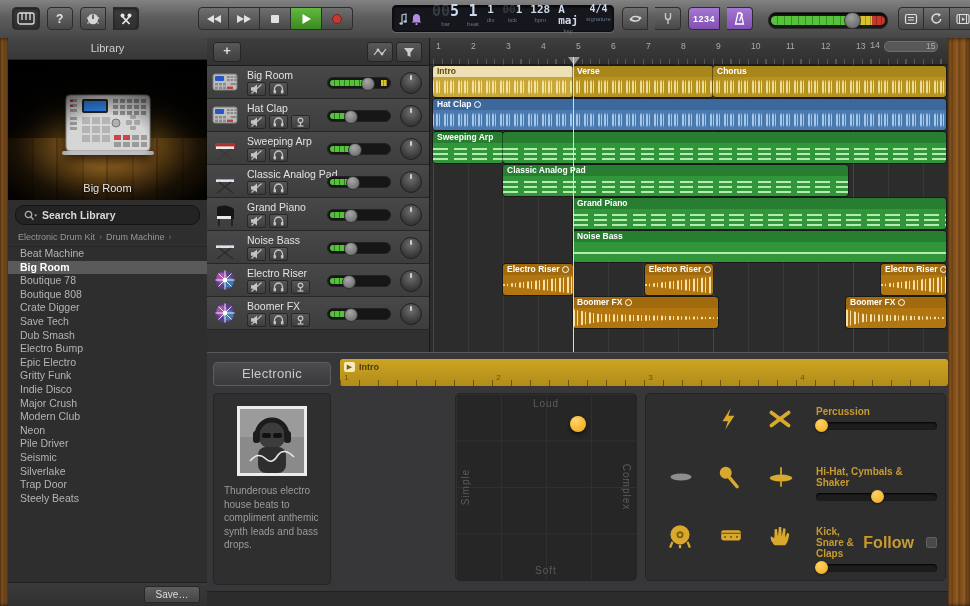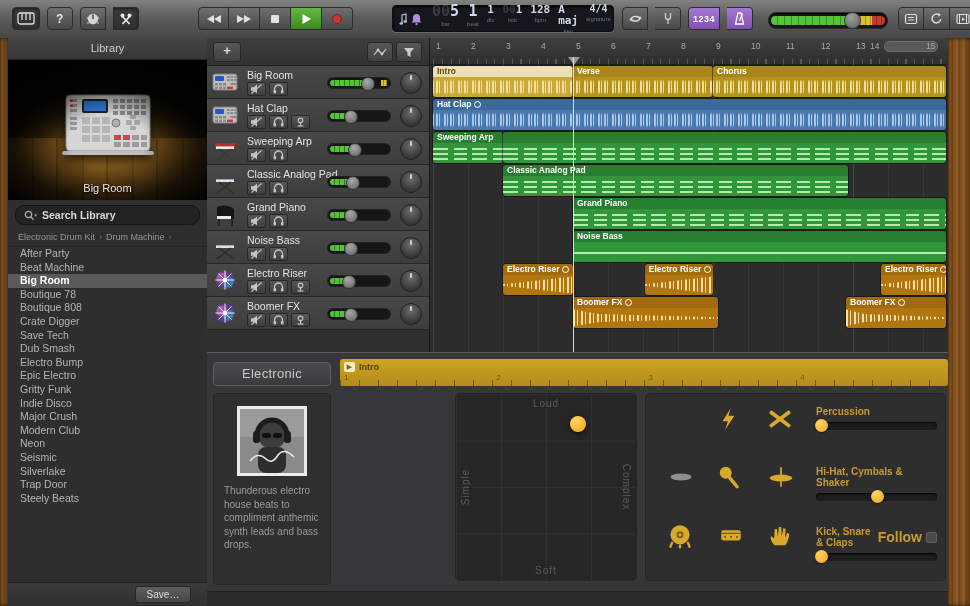--- a/index.html
+++ b/index.html
@@ -74,21 +74,21 @@
   #hero-caption{position:absolute;left:0;right:0;bottom:6px;text-align:center;font-size:11px;
      color:#e6e6e6;text-shadow:0 1px 2px #000;}
   #lib-search{margin:5px 7px;height:18px;background:#232323;border:1px solid #141414;border-radius:9px;
      display:flex;align-items:center;padding:0 8px;gap:5px;color:#d8d8d8;font-size:10.5px;font-weight:bold;}
   #lib-breadcrumb{padding:2px 10px 4px;font-size:9px;color:#969696;border-bottom:1px solid #262626;}
   #lib-breadcrumb .sep{margin:0 4px;color:#6f6f6f;}
   #lib-list{flex:0 0 auto;}
   .lib-item{height:13.6px;line-height:13.6px;padding:0 12px;font-size:10.5px;color:#b4b4b4;cursor:default;}
   .lib-item.sel{background:#5a5a5a;color:#fff;font-weight:bold;}
   #lib-footer{margin-top:auto;height:23px;background:linear-gradient(#3a3a3a,#303030);
-     border-top:1px solid #1f1f1f;display:flex;align-items:center;justify-content:flex-end;padding:0 16px;}
+     border-top:1px solid #1f1f1f;display:flex;align-items:center;justify-content:flex-end;padding:0 7px;}
   #save-btn{width:54px;height:15px;font-size:10px;color:#ddd;text-align:center;line-height:15px;
      background:linear-gradient(#5e5e5e,#464646);border:1px solid #272727;border-radius:3px;}
   
   #track-headers{position:absolute;left:207px;top:38px;width:223px;height:314px;background:#303030;
      border-right:1px solid #191919;box-sizing:border-box;}
   #trk-toolbar{height:27px;background:linear-gradient(#3d3d3d,#323232);border-bottom:1px solid #1d1d1d;position:relative;}
   #add-track-btn{position:absolute;left:6px;top:4px;width:26px;height:18px;border-radius:3px;
      background:linear-gradient(#585858,#3f3f3f);border:1px solid #252525;color:#ddd;font-size:13px;
      font-weight:bold;text-align:center;line-height:16px;}
   .trk-tb-icon{position:absolute;top:4px;width:24px;height:18px;border-radius:3px;
@@ -184,21 +184,21 @@
   #xy-top{top:4px;left:50%;transform:translateX(-50%);}
   #xy-bottom{bottom:4px;left:50%;transform:translateX(-50%);}
   #xy-left{left:4px;top:50%;writing-mode:vertical-rl;transform:translateY(-50%) rotate(180deg);}
   #xy-right{right:4px;top:50%;writing-mode:vertical-rl;transform:translateY(-50%);}
   #xy-puck{position:absolute;width:16px;height:16px;border-radius:50%;margin:-8px 0 0 -8px;
      background:radial-gradient(circle at 35% 28%,#ffd668,#f0a312);box-shadow:0 2px 4px rgba(0,0,0,.6);}
   #controls{left:438px;width:301px;}
   .ig-cell{position:absolute;width:34px;height:34px;}
   .ctl-row{position:absolute;left:170px;width:121px;}
   .ctl-label{font-size:10px;font-weight:bold;color:#c89a30;display:flex;justify-content:space-between;align-items:center;}
-  .follow-wrap{display:flex;align-items:center;gap:4px;color:#c89a30;font-size:14px;font-weight:bold;}
+  .follow-wrap{display:flex;align-items:center;gap:12px;color:#c89a30;font-size:16px;font-weight:bold;}
   .follow-box{width:9px;height:9px;border-radius:2px;background:#4a4a4c;border:1px solid #606062;}
   .ctl-track{position:relative;margin-top:5px;height:8px;border-radius:4px;background:#1d1d1e;
      box-shadow:inset 0 1px 2px #000;}
   .ctl-thumb{position:absolute;top:-3px;width:13px;height:13px;border-radius:50%;
      background:radial-gradient(circle at 38% 30%,#ffd268,#eda718);box-shadow:0 1px 2px rgba(0,0,0,.5);}
   #smart-footer{position:absolute;left:0;right:0;bottom:0;height:14px;background:#2c2c2d;border-top:1px solid #202021;}
   svg{display:block;}
 </style>
 </head>
 <body>
@@ -471,35 +471,35 @@
     <div id="lib-search">
       <svg width="13" height="11" viewBox="0 0 13 11">
         <circle cx="4.5" cy="4.5" r="3.2" fill="none" stroke="#aaa" stroke-width="1.3"></circle>
         <line x1="7" y1="7" x2="9.5" y2="9.8" stroke="#aaa" stroke-width="1.3"></line>
         <path d="M10.2 4.5 l3 0 -1.5 2.2z" fill="#aaa"></path>
       </svg>
       <span>Search Library</span>
     </div>
     <div id="lib-breadcrumb"><span>Electronic Drum Kit</span><span class="sep">›</span><span>Drum Machine</span><span class="sep">›</span></div>
     <div id="lib-list">
-        <div class="lib-item">After Party</div>
         <div class="lib-item">Beat Machine</div>
         <div class="lib-item sel">Big Room</div>
         <div class="lib-item">Boutique 78</div>
         <div class="lib-item">Boutique 808</div>
         <div class="lib-item">Crate Digger</div>
         <div class="lib-item">Save Tech</div>
         <div class="lib-item">Dub Smash</div>
         <div class="lib-item">Electro Bump</div>
         <div class="lib-item">Epic Electro</div>
         <div class="lib-item">Gritty Funk</div>
         <div class="lib-item">Indie Disco</div>
         <div class="lib-item">Major Crush</div>
         <div class="lib-item">Modern Club</div>
         <div class="lib-item">Neon</div>
+        <div class="lib-item">Pile Driver</div>
         <div class="lib-item">Seismic</div>
         <div class="lib-item">Silverlake</div>
         <div class="lib-item">Trap Door</div>
         <div class="lib-item">Steely Beats</div>
       </div>
     <div id="lib-footer">
       <div id="save-btn">Save…</div>
     </div>
   </aside>
 
@@ -889,21 +889,21 @@
         <span class="bar-num" style="left: 111px;">4</span>
         <span class="bar-num" style="left: 146px;">5</span>
         <span class="bar-num" style="left: 181px;">6</span>
         <span class="bar-num" style="left: 216px;">7</span>
         <span class="bar-num" style="left: 251px;">8</span>
         <span class="bar-num" style="left: 286px;">9</span>
         <span class="bar-num" style="left: 321px;">10</span>
         <span class="bar-num" style="left: 356px;">11</span>
         <span class="bar-num" style="left: 391px;">12</span>
         <span class="bar-num" style="left: 426px;">13</span>
-        <span class="bar-num" style="left: 440px;">14</span>
+        <span class="bar-num" style="left: 440px; font-family: Liberation Mono, monospace;">14</span>
         <span class="bar-num" style="left: 496px;">15</span>
       </div>
     <div id="grid"></div>
     <div id="regions">
         <div class="region yellow sel" style="left: 3px; width: 140px; top: 28px;">
           <div class="rhdr">Intro</div>
           <div class="rbody">
             <div class="wf audio"></div>
           </div>
         </div>

